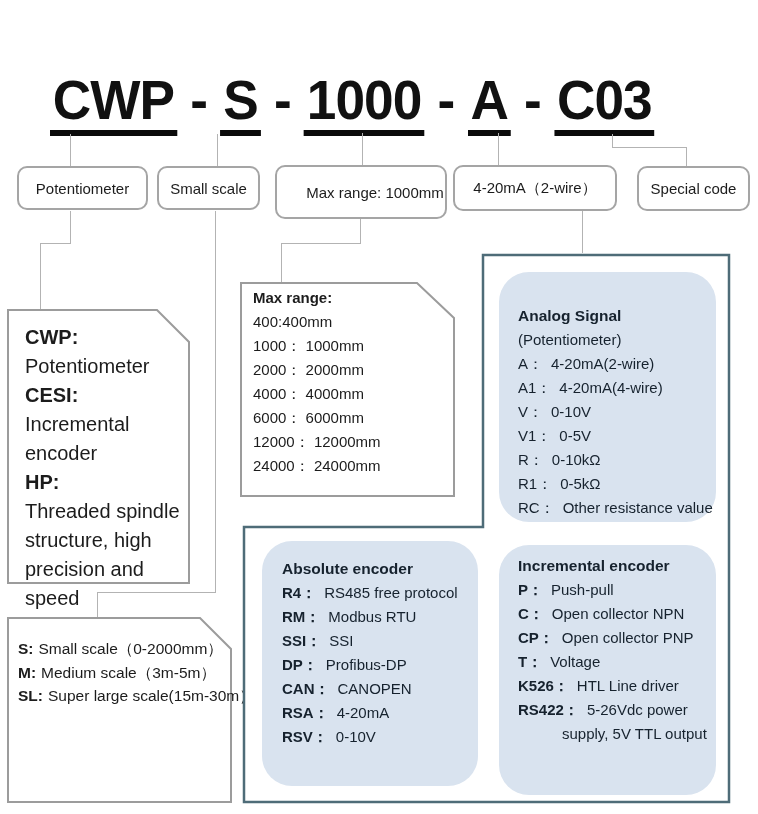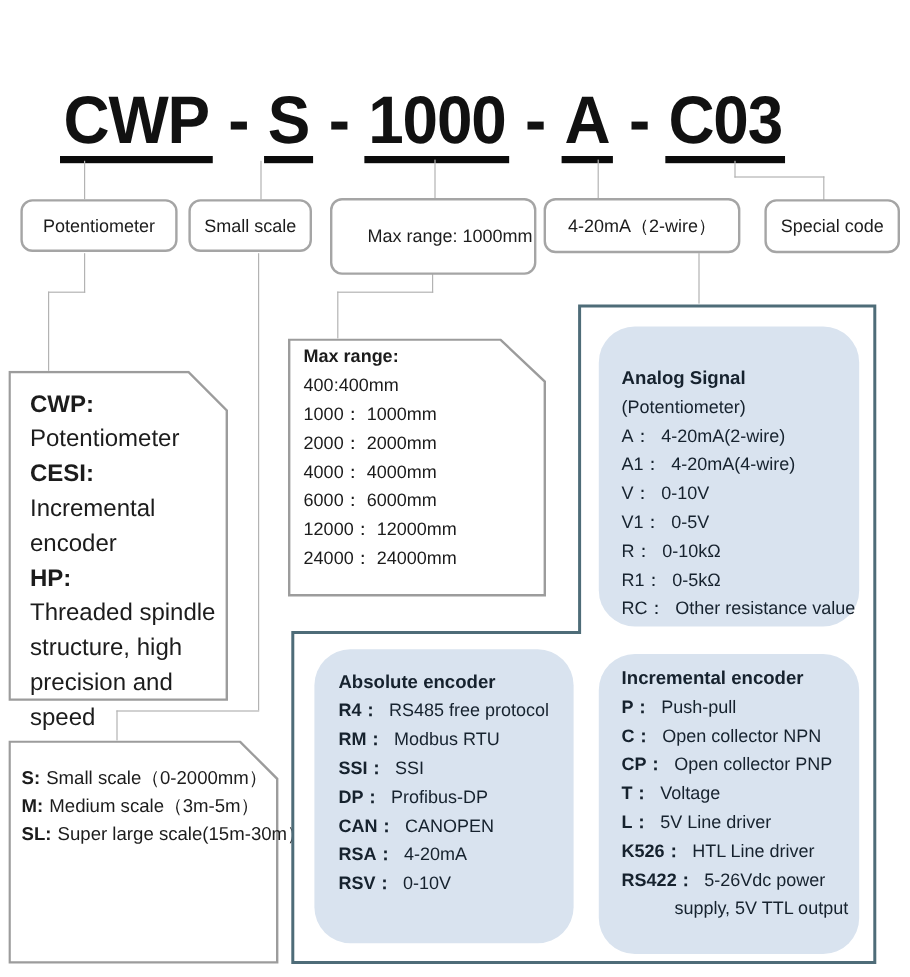--- a/index.html
+++ b/index.html
@@ -86,21 +86,21 @@
   <div class="ln h" style="left:281px;top:243px;width:80px;"></div>
   <div class="ln v" style="left:281px;top:243px;height:39px;"></div>
   <div class="ln v" style="left:582px;top:211px;height:42px;"></div>
 
   <div class="cbox" style="left:17px;top:166px;width:131px;height:44px;">
       <span>Potentiometer</span>
     </div>
   <div class="cbox" style="left:157px;top:166px;width:103px;height:44px;">
       <span>Small scale</span>
     </div>
-  <div class="cbox" style="left:275px;top:165px;width:172px;height:64px;padding-left:28px;">
+  <div class="cbox" style="left:275px;top:165px;width:172px;height:54px;padding-left:28px;">
       <span>Max range: 1000mm</span>
     </div>
   <div class="cbox" style="left:453px;top:165px;width:164px;height:46px;">
       <span>4-20mA（2-wire）</span>
     </div>
   <div class="cbox" style="left:637px;top:166px;width:113px;height:45px;">
       <span>Special code</span>
     </div>
 
   <svg class="note-svg" style="left:7px;top:309px;" width="183" height="276">
@@ -179,20 +179,19 @@
   </div>
 
   <div class="panel" id="panel-incremental">
     <div class="head">Incremental encoder</div>
     <div>
 
     <div class="kv"><span class="k">P：</span><span class="v">Push-pull</span></div>
         <div class="kv"><span class="k">C：</span><span class="v">Open collector NPN</span></div>
         <div class="kv"><span class="k">CP：</span><span class="v">Open collector PNP</span></div>
         <div class="kv"><span class="k">T：</span><span class="v">Voltage</span></div>
-        <div class="kv"><span class="k">L：</span><span class="v">5V Line driver</span></div>
         <div class="kv"><span class="k">K526：</span><span class="v">HTL Line driver</span></div>
         <div class="kv"><span class="k">RS422：</span><span class="v">5-26Vdc power</span></div>
         <div class="kv ind"><span class="k"></span><span class="v">supply, 5V TTL output</span></div>
       </div>
   </div>
 
 </div>
 
 </body></html>

